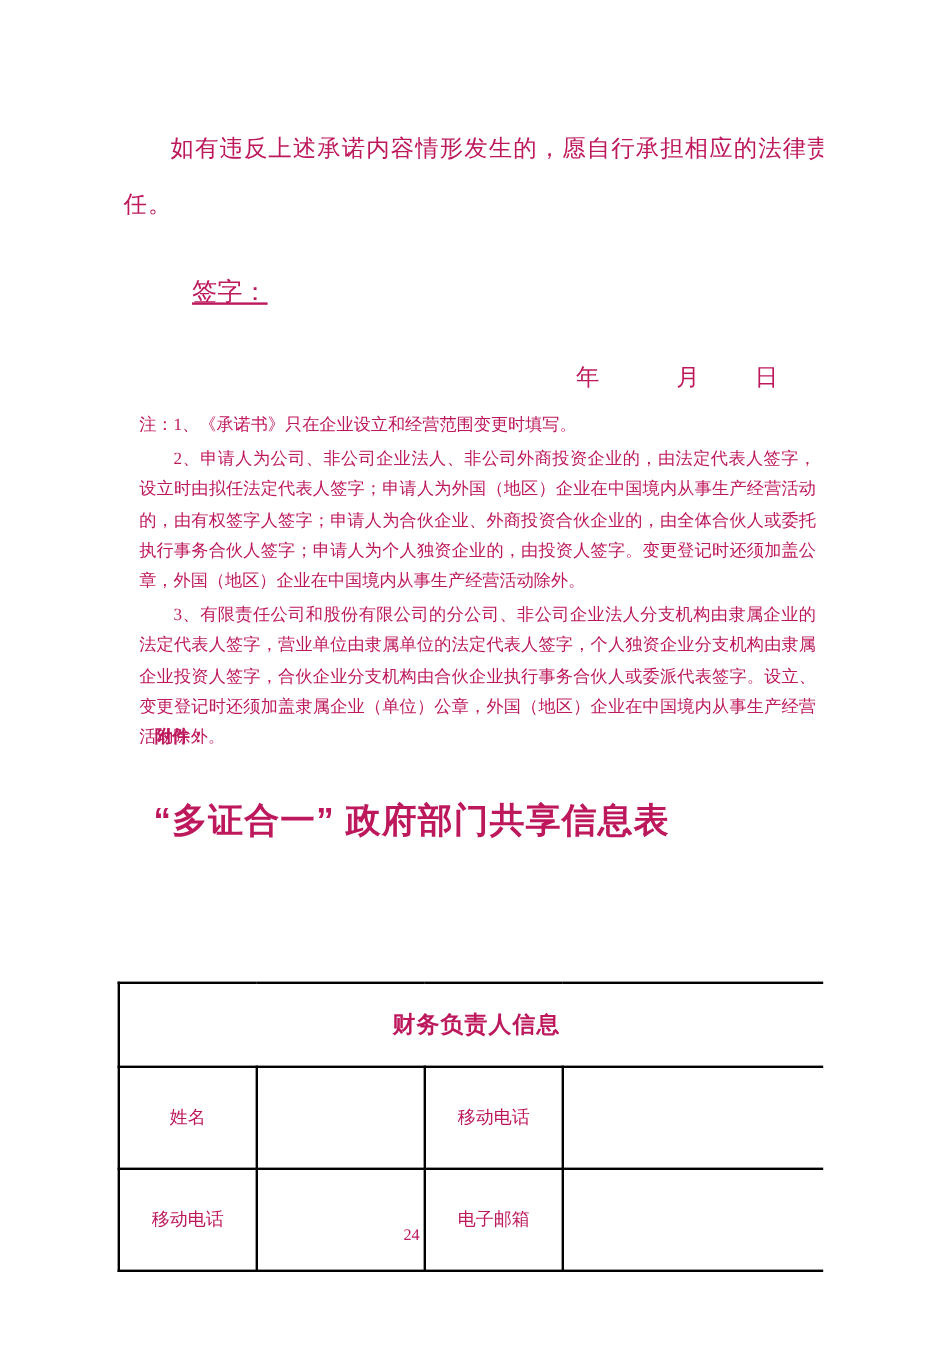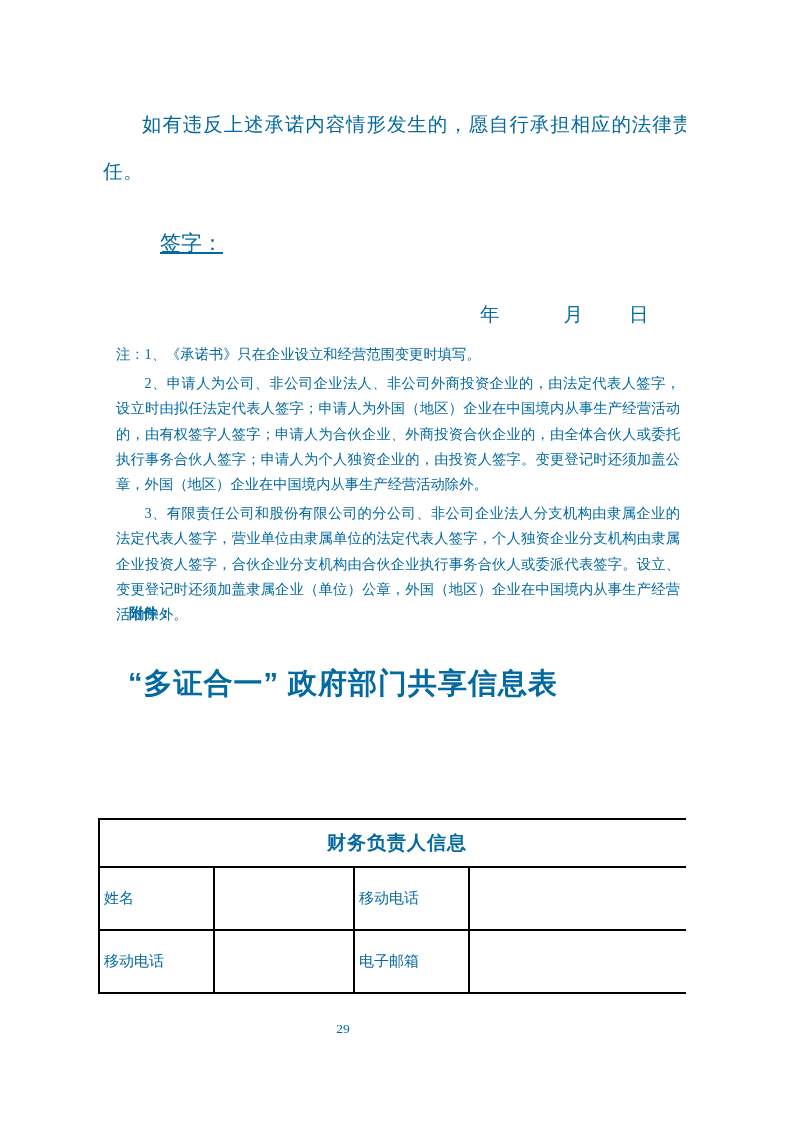--- a/index.html
+++ b/index.html
@@ -5,21 +5,21 @@
   html, body {
     margin: 0;
     padding: 0;
     background: #ffffff;
   }
   .page {
     position: relative;
     width: 686px;
     height: 1122px;
     background: #ffffff;
-    color: #0369a1;
+    color: #be185d;
     font-family: "Liberation Serif", "DejaVu Serif", serif;
     overflow: hidden;
   }
   
   .commitment {
     position: absolute;
     left: 103px;
     top: 101px;
     width: 590px;
     font-size: 19.5px;
@@ -101,33 +101,34 @@
   table.form {
     position: absolute;
     left: 98px;
     top: 818px;
     width: 596px;
     border-collapse: collapse;
     table-layout: fixed;
   }
   table.form td {
     border: 2px solid #000000;
-    padding: 4px;
+    padding: 15px;
   }
   td.thead {
     height: 38px;
     text-align: center;
     vertical-align: middle;
     font-family: "Liberation Sans", "DejaVu Sans", sans-serif;
     font-weight: bold;
     font-size: 19px;
     letter-spacing: 1px;
   }
   tr.frow td { height: 53px; vertical-align: middle; }
   td.flabel {
+    text-align: center;
     font-size: 15px;
   }
   td.fvalue { background: #ffffff; }
   
   .page-number {
     position: absolute;
     left: 0;
     top: 1021px;
     width: 100%;
     text-align: center;
@@ -177,15 +178,15 @@
     </tr>
     <tr class="frow">
       <td class="flabel">移动电话</td>
       <td class="fvalue"></td>
       <td class="flabel">电子邮箱</td>
       <td class="fvalue"></td>
     </tr>
   </tbody>
     </table>
 
-  <div class="page-number">29</div>
+  <div class="page-number">24</div>
 
 </div>
 
 </body></html>

